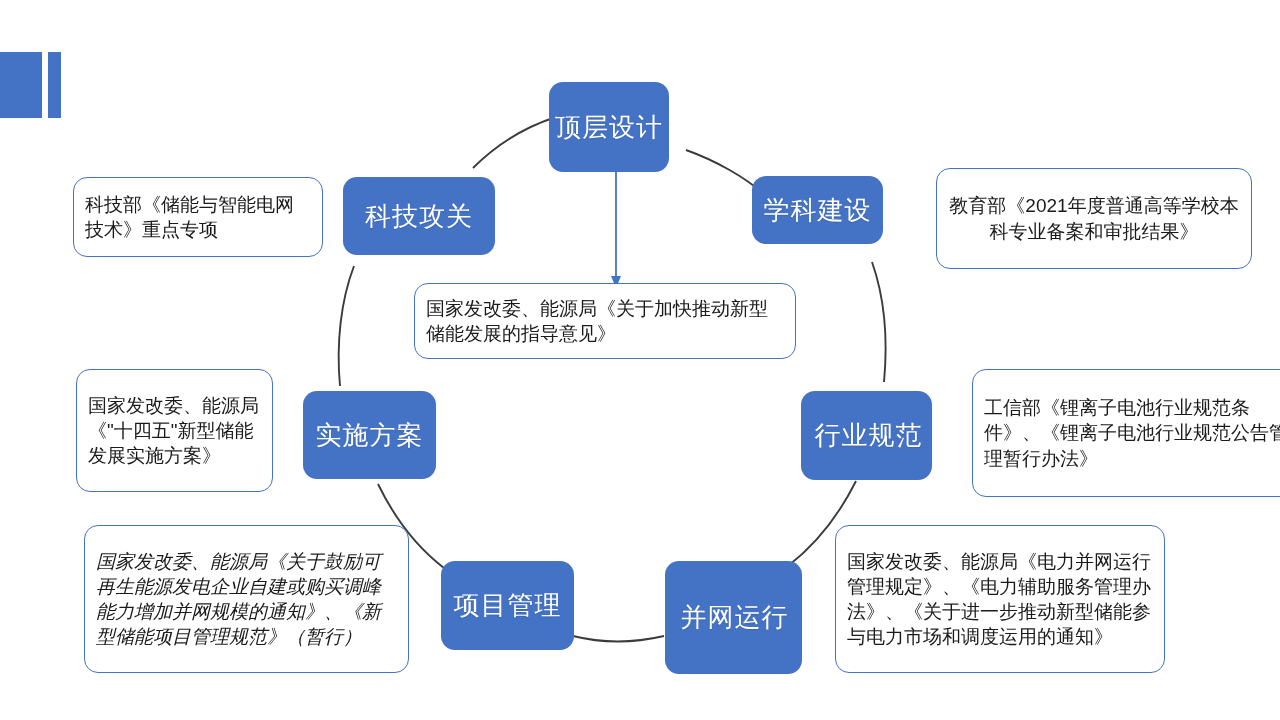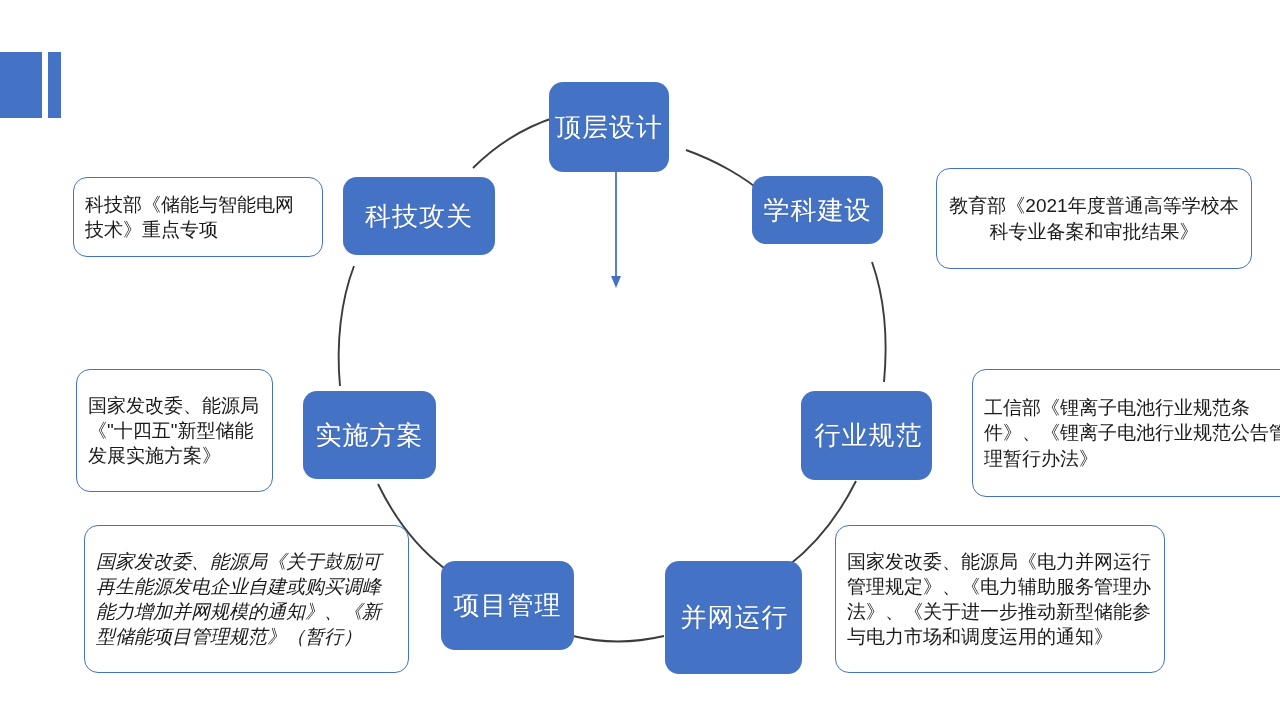--- a/index.html
+++ b/index.html
@@ -147,20 +147,23 @@
   </div>
 
   <div class="node" style="left:441px; top:561px; width:133px; height:89px;">
     <span>项目管理</span>
   </div>
 
   <div class="node" style="left:343px; top:177px; width:152px; height:78px;">
     <span>科技攻关</span>
   </div>
 
+  <div class="callout" style="left:414px; top:283px; width:382px; height:76px;">
+    <span class="txt">国家发改委、能源局《关于加快推动新型储能发展的指导意见》</span>
+  </div>
 
   <div class="callout left-align" style="left:73px; top:177px; width:250px; height:80px;">
     <span class="txt">科技部《储能与智能电网技术》重点专项</span>
   </div>
 
   <div class="callout left-align" style="left:936px; top:168px; width:316px; height:101px;text-align:center;">
     <span class="txt">教育部《2021年度普通高等学校本科专业备案和审批结果》</span>
   </div>
 
   <div class="callout left-align" style="left:76px; top:369px; width:197px; height:123px;">

